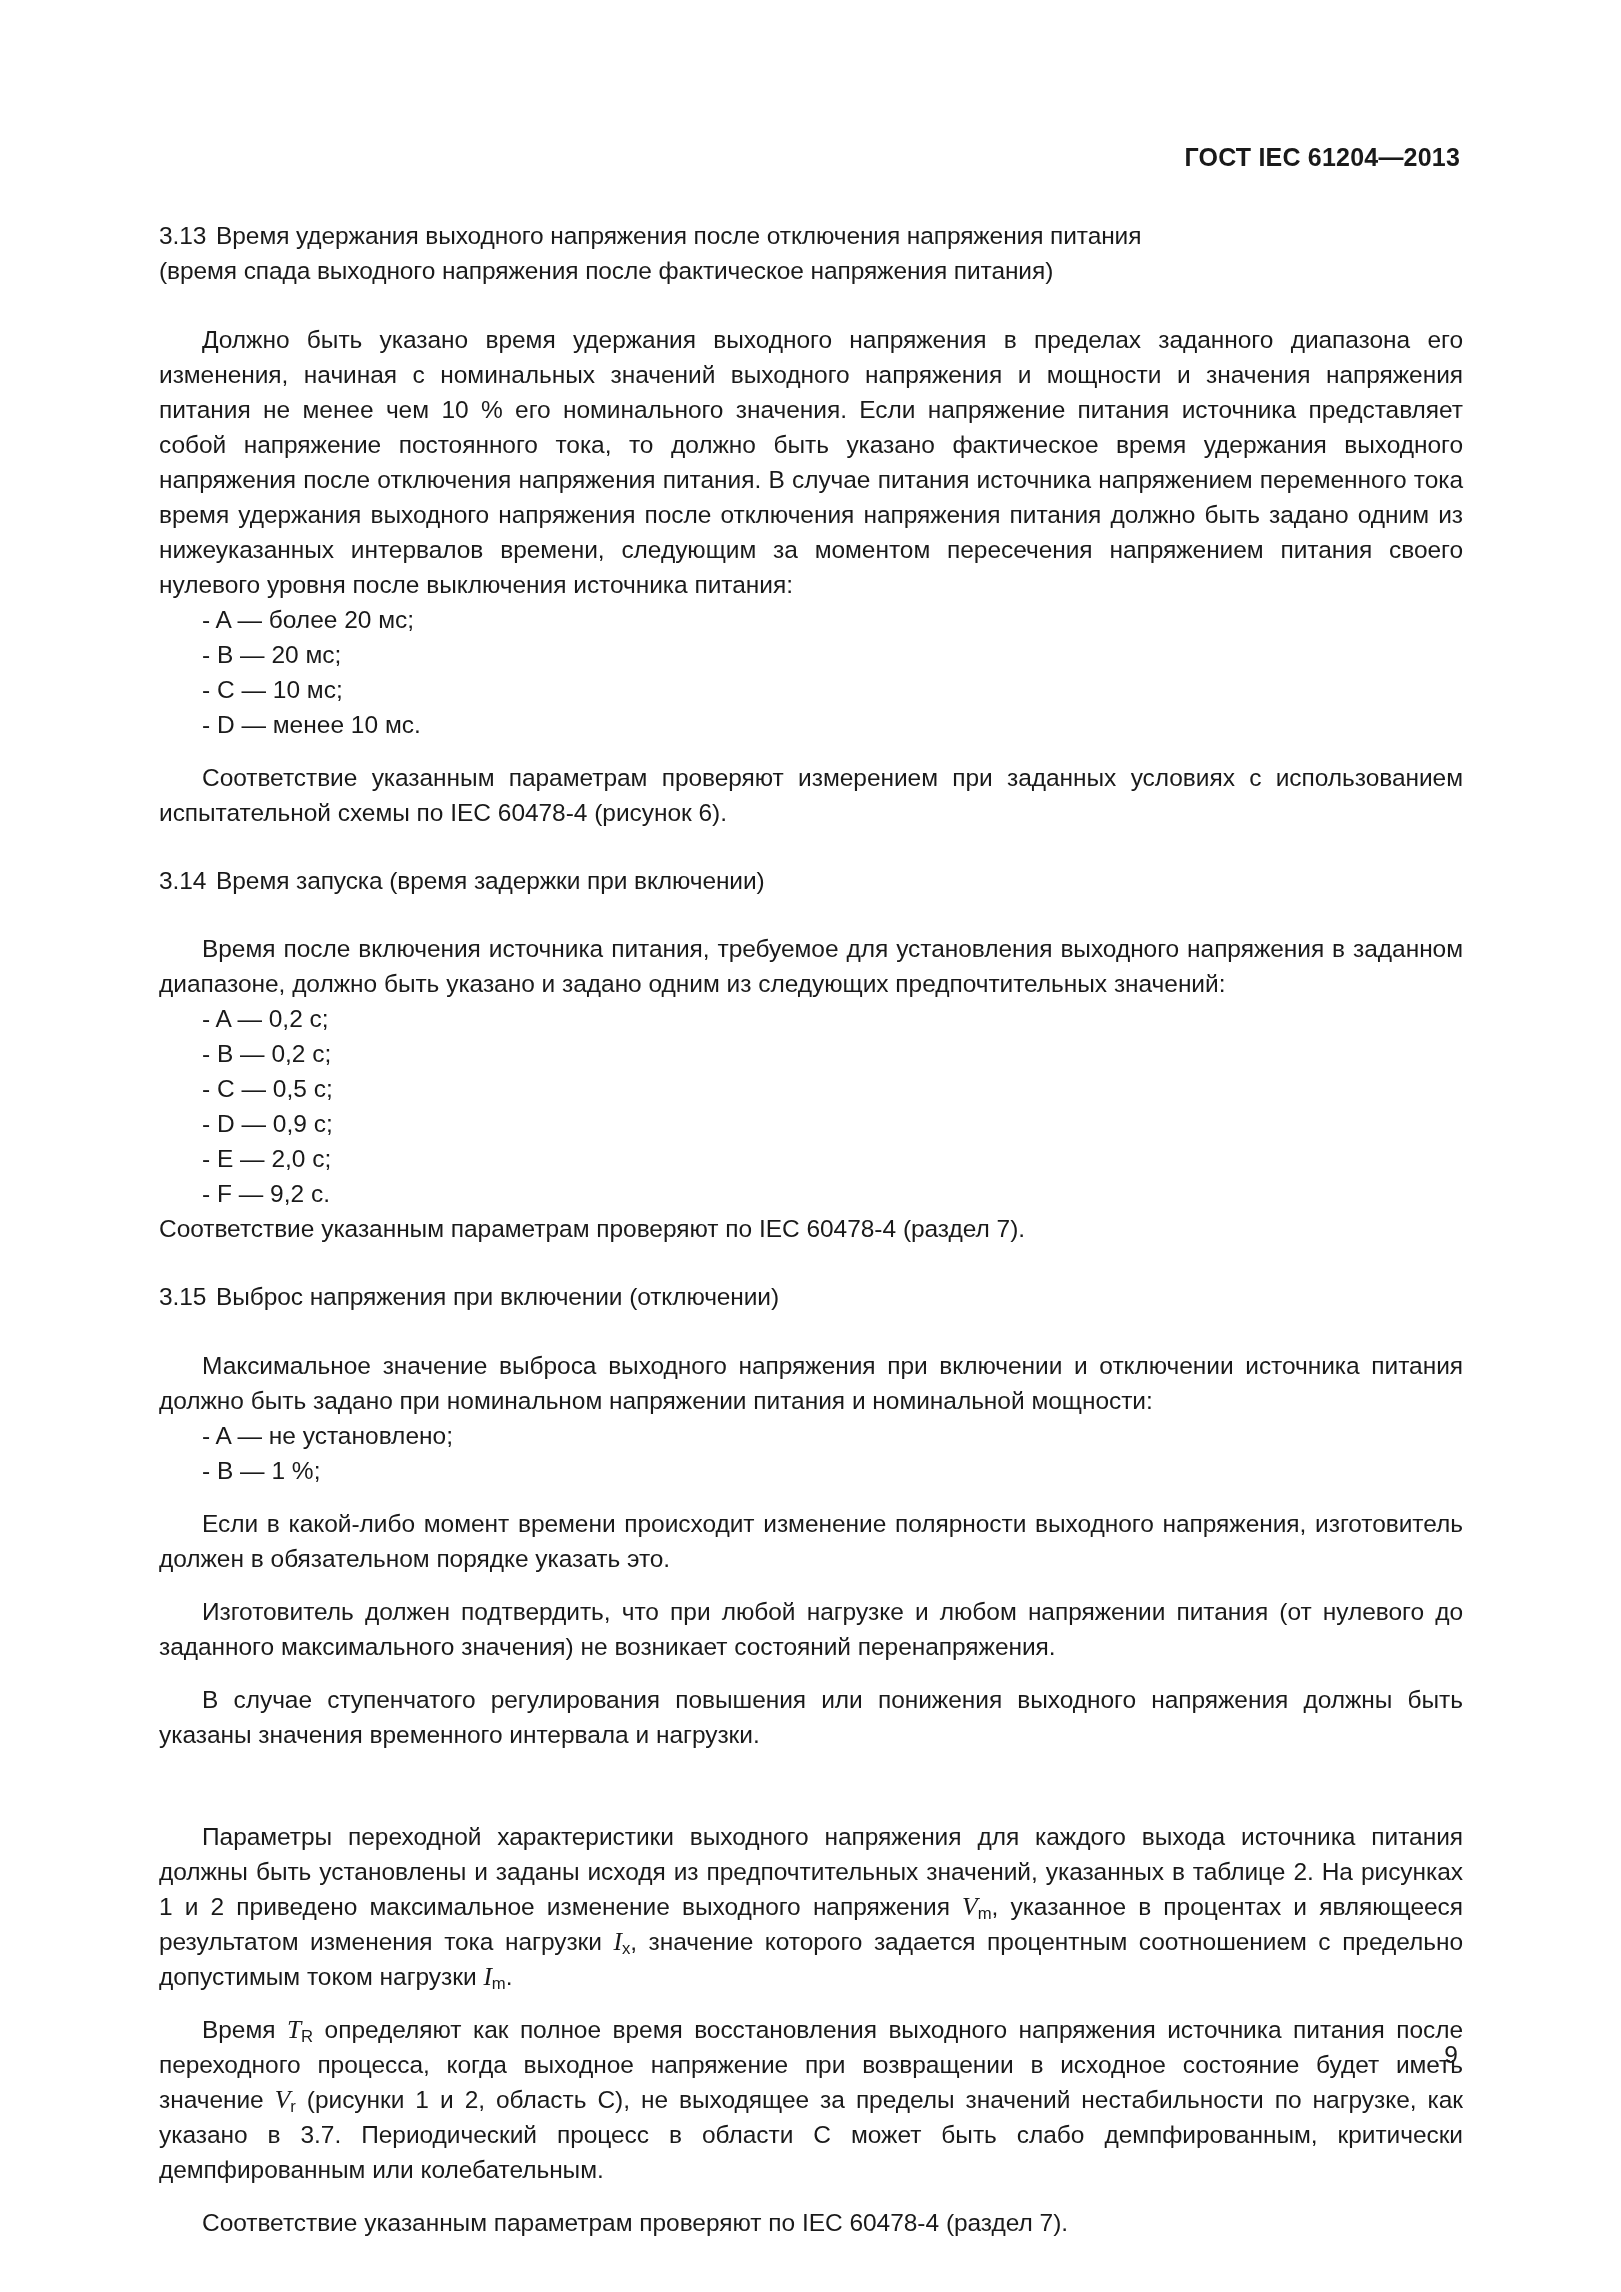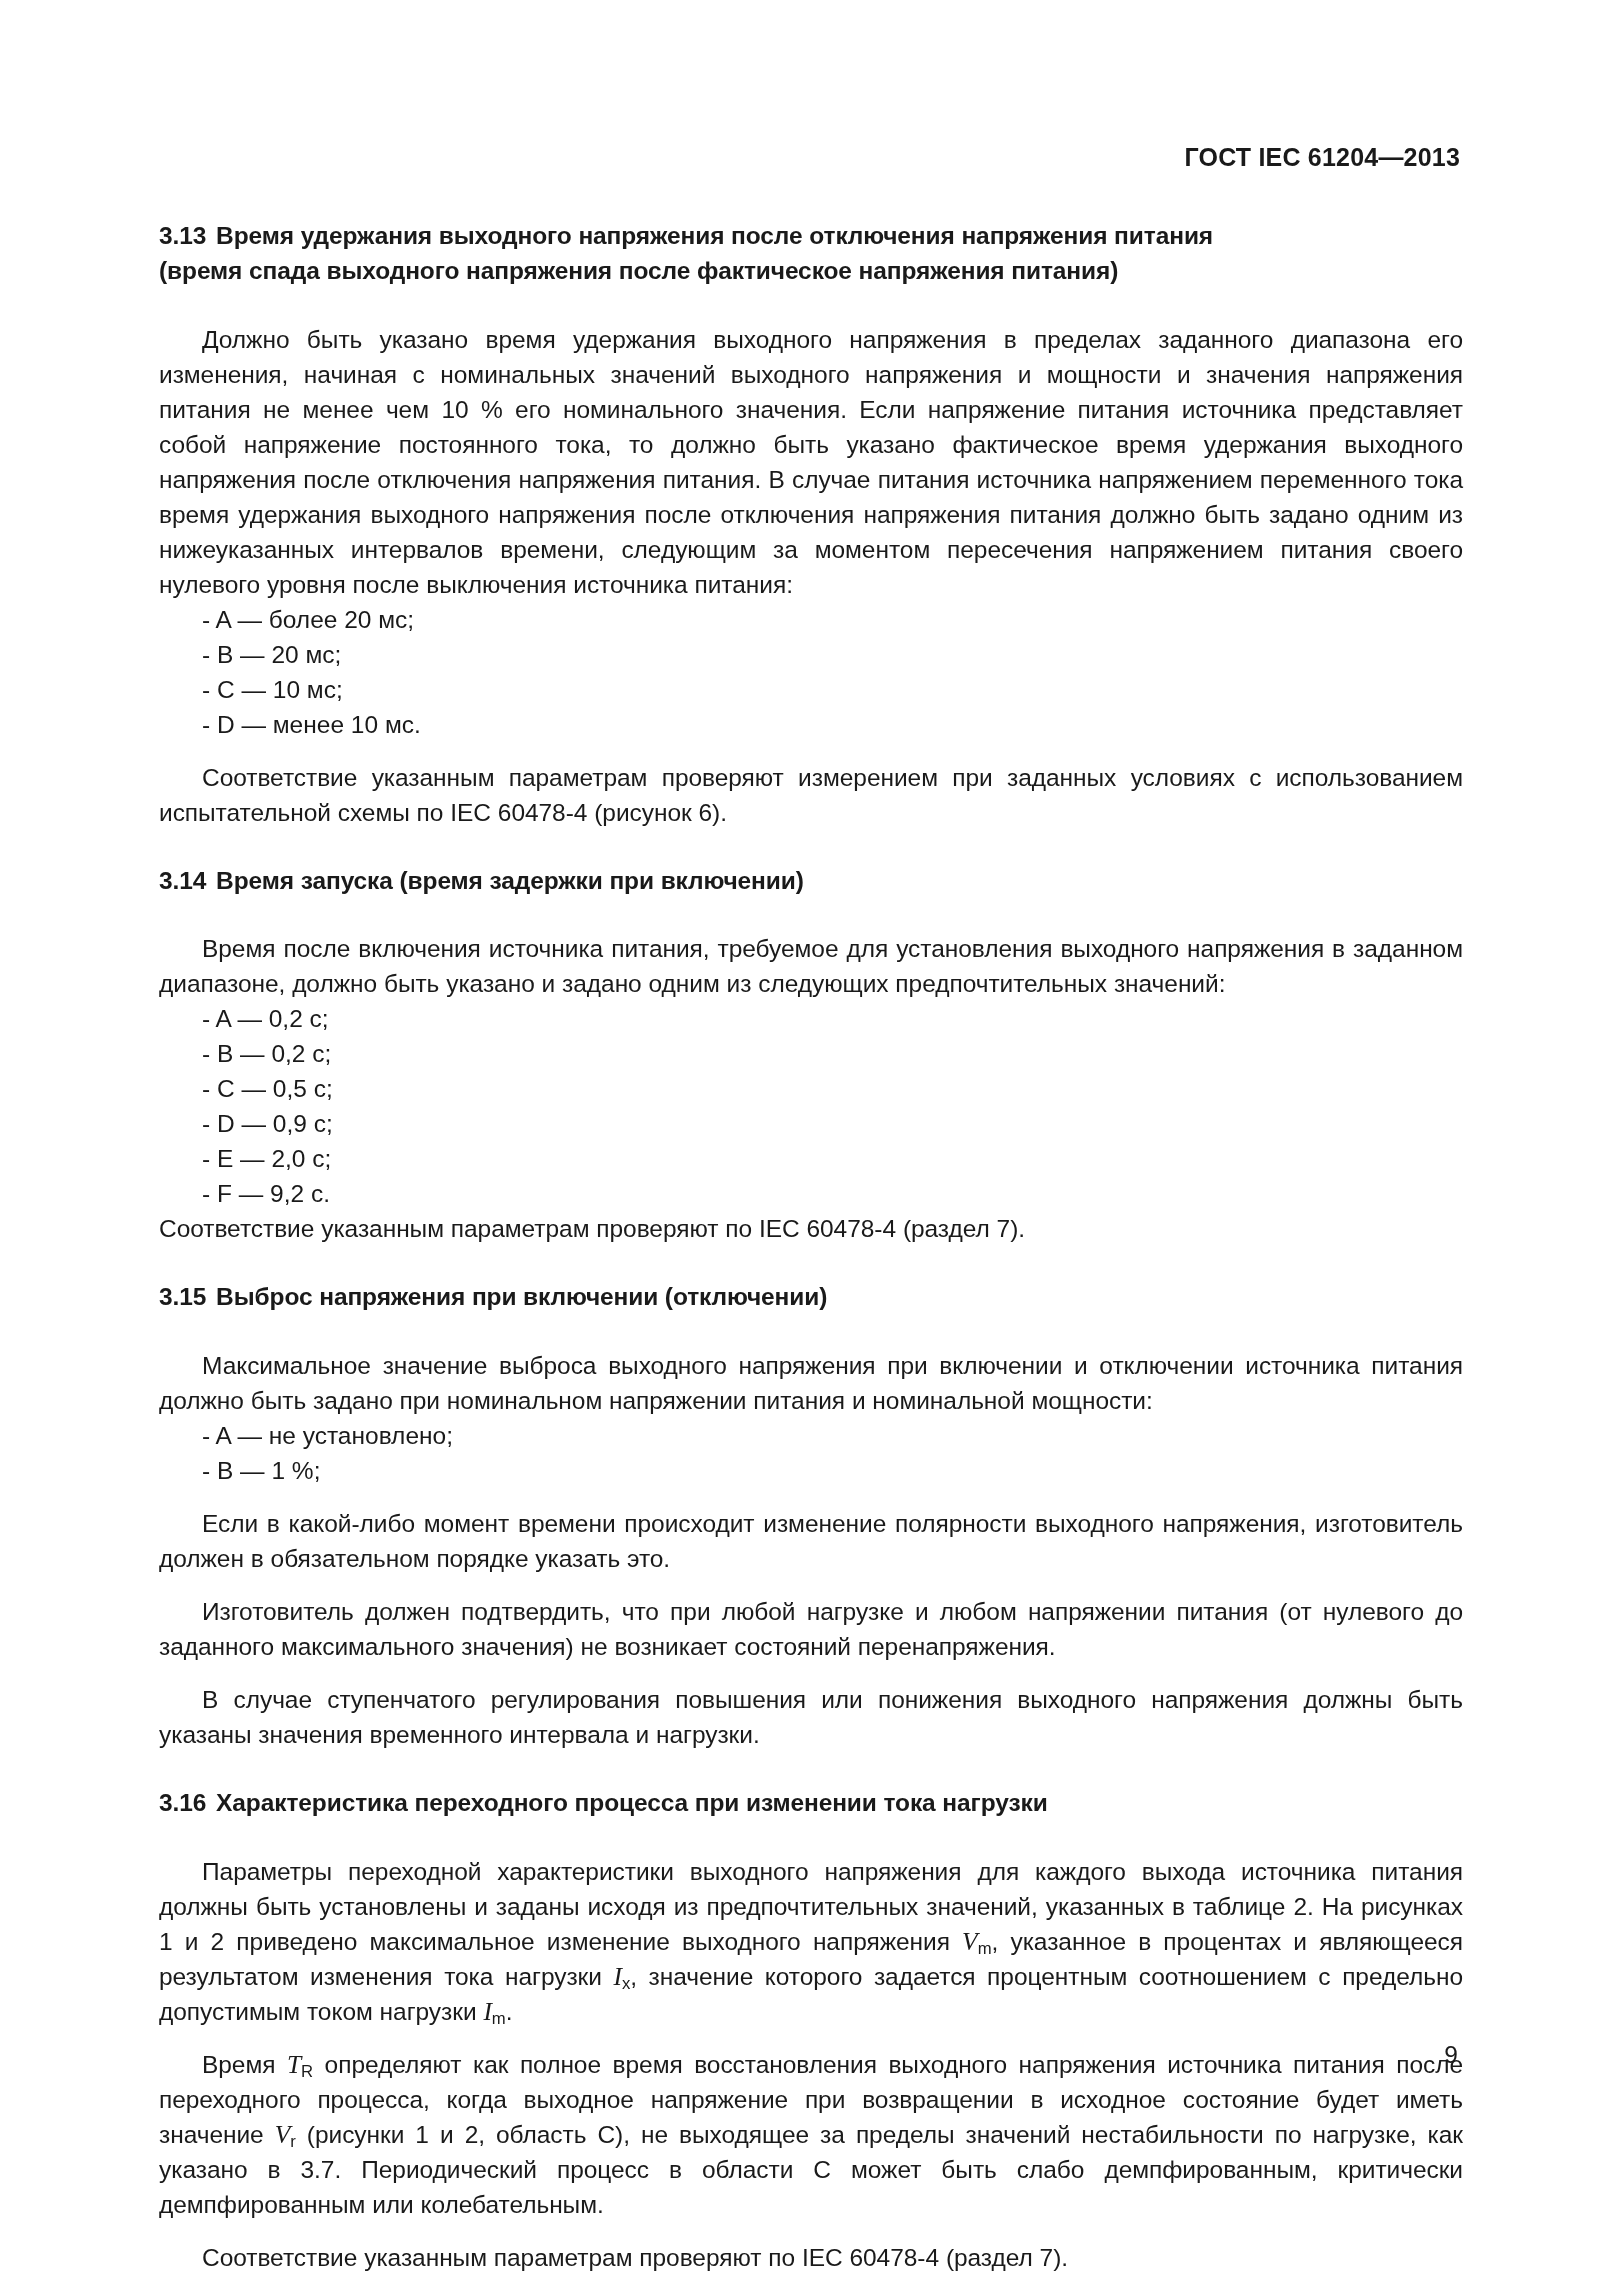--- a/index.html
+++ b/index.html
@@ -39,21 +39,21 @@
   
   .content {
     position: absolute;
     left: 159px;
     top: 218px;
     width: 1304px;
   }
 
   .clause-title {
     font-size: 24.5px;
-    font-weight: bold;
+    font-weight: normal;
     line-height: 35px;
     margin: 0;
     padding-left: 43px;
     text-indent: -43px;
     letter-spacing: -0.1px;
   }
   .clause-title .num { margin-right: 9.8px; }
 
   .gap-before-title { height: 33px; }
   .gap-after-title  { height: 15.7px; }
@@ -168,23 +168,20 @@
         <li>- B — 1 %;</li>
       </ul>
 
       <p class="body indent">Если в какой-либо момент времени происходит изменение полярности выходного напряжения, изготовитель должен в обязательном порядке указать это.</p>
       <p class="body indent">Изготовитель должен подтвердить, что при любой нагрузке и любом напряжении питания (от нулевого до заданного максимального значения) не возникает состояний перенапряжения.</p>
       <p class="body indent">В случае ступенчатого регулирования повышения или понижения выходного напряжения должны быть указаны значения временного интервала и нагрузки.</p>
     </div>
 
     <div>
       <div class="gap-before-title"></div>
-      <div class="clause-title">
-        <span class="num">3.16</span><span>Характеристика переходного процесса при изменении тока нагрузки</span>
-      </div>
       <div class="gap-after-title"></div>
 
       <p class="body indent"><span>Параметры переходной характеристики выходного напряжения для каждого выхода источника питания должны быть установлены и заданы исходя из предпочтительных значений, указанных в таблице 2. На рисунках 1 и 2 приведено максимальное изменение выходного напряжения </span><var><span>V</span><sub>m</sub></var><span>, указанное в процентах и являющееся результатом изменения тока нагрузки </span><var><span>I</span><sub>x</sub></var><span>, значение которого задается процентным соотношением с предельно допустимым током нагрузки </span><var><span>I</span><sub>m</sub></var><span>.</span></p>
 
       <p class="body indent"><span>Время </span><var><span>T</span><sub>R</sub></var><span> определяют как полное время восстановления выходного напряжения источника питания после переходного процесса, когда выходное напряжение при возвращении в исходное состояние будет иметь значение </span><var><span>V</span><sub>r</sub></var><span> (рисунки 1 и 2, область C), не выходящее за пределы значений нестабильности по нагрузке, как указано в 3.7. Периодический процесс в области C может быть слабо демпфированным, критически демпфированным или колебательным.</span></p>
 
       <p class="body indent">Соответствие указанным параметрам проверяют по IEC 60478-4 (раздел 7).</p>
     </div>
 
   </div>

